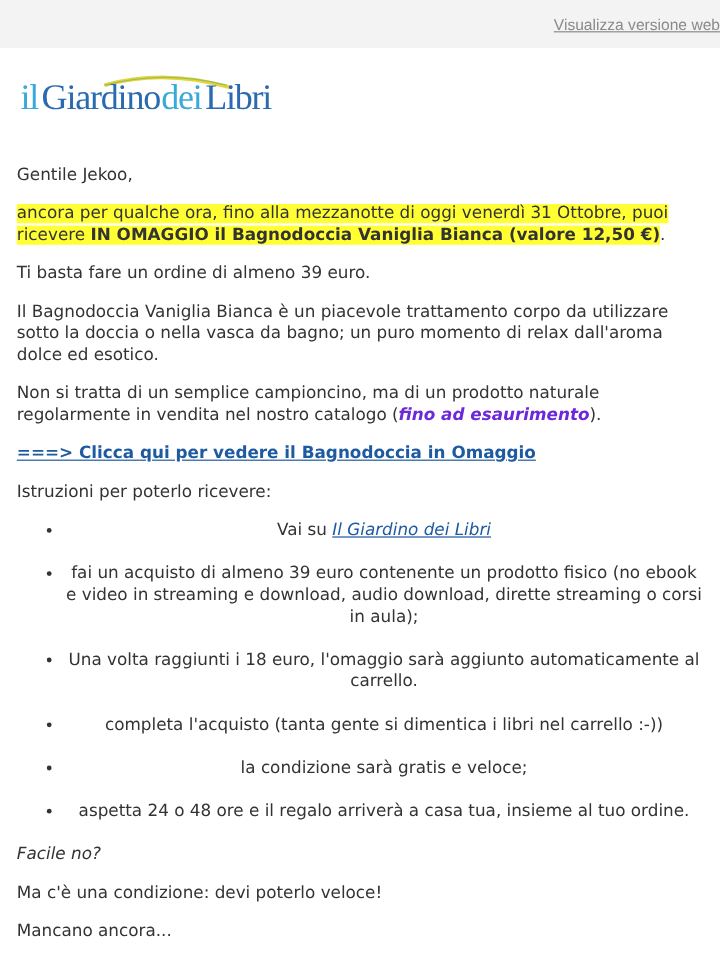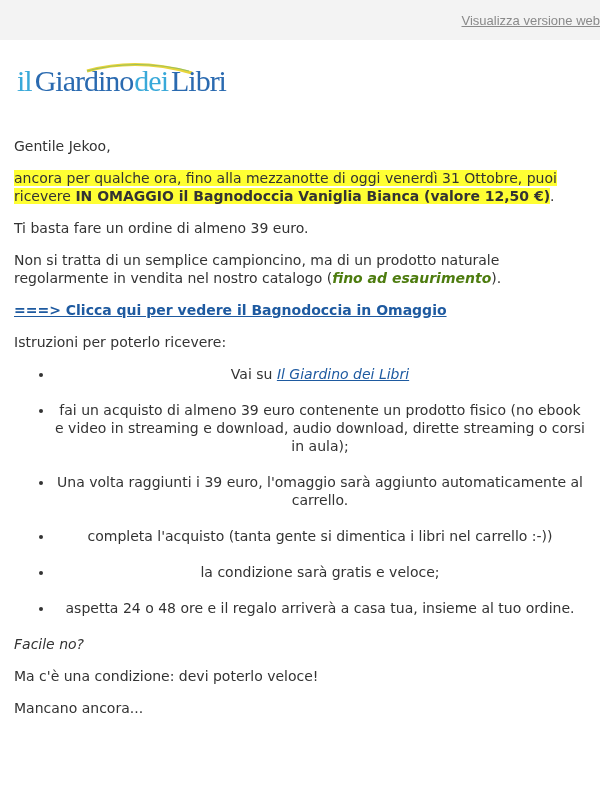--- a/index.html
+++ b/index.html
@@ -44,21 +44,21 @@
       line-height: 18px;
     }
     .content p {
       margin: 0 0 14px 0;
     }
     .greeting { margin-top: 17px !important; margin-bottom: 14px !important; }
     .hl {
       background: #ffff33;
     }
     .red {
-      color: #4d7c0f;
+      color: #6d28d9;
       font-weight: bold;
       font-style: italic;
     }
     .cta {
       color: #1e5aa0;
       font-weight: bold;
       text-decoration: underline;
       font-size: 14px;
     }
     ul {
@@ -96,35 +96,36 @@
 
 <div class="content">
   <p class="greeting">Gentile Jekoo,</p>
 
   <p>
     <span class="hl"><span>ancora per qualche ora, fino alla mezzanotte di oggi venerdì 31 Ottobre, puoi ricevere </span><b>IN OMAGGIO il Bagnodoccia Vaniglia Bianca (valore 12,50 €)</b></span><span>.</span>
   </p>
 
   <p>Ti basta fare un ordine di almeno 39 euro.</p>
 
+  <p>Il Bagnodoccia Vaniglia Bianca è un piacevole trattamento corpo da utilizzare sotto la doccia o nella vasca da bagno; un puro momento di relax dall'aroma dolce ed esotico.</p>
 
   <p>
     <span>Non si tratta di un semplice campioncino, ma di un prodotto naturale regolarmente in vendita nel nostro catalogo (</span><span class="red">fino ad esaurimento</span><span>).</span>
   </p>
 
   <p>
     <a href="#" class="cta">===&gt; Clicca qui per vedere il Bagnodoccia in Omaggio</a>
   </p>
 
   <p>Istruzioni per poterlo ricevere:</p>
 
   <ul>
     <li><span>Vai su </span><a href="#">Il Giardino dei Libri</a></li>
     <li>fai un acquisto di almeno 39 euro contenente un prodotto fisico (no ebook e video in streaming e download, audio download, dirette streaming o corsi in aula);</li>
-    <li>Una volta raggiunti i 39 euro, l'omaggio sarà aggiunto automaticamente al carrello.</li>
+    <li>Una volta raggiunti i 18 euro, l'omaggio sarà aggiunto automaticamente al carrello.</li>
     <li>completa l'acquisto (tanta gente si dimentica i libri nel carrello :-))</li>
     <li>la condizione sarà gratis e veloce;</li>
     <li>aspetta 24 o 48 ore e il regalo arriverà a casa tua, insieme al tuo ordine.</li>
   </ul>
 
   <p class="italic">Facile no?</p>
   <p>Ma c'è una condizione: devi poterlo veloce!</p>
   <p>Mancano ancora...</p>
 </div>
 

